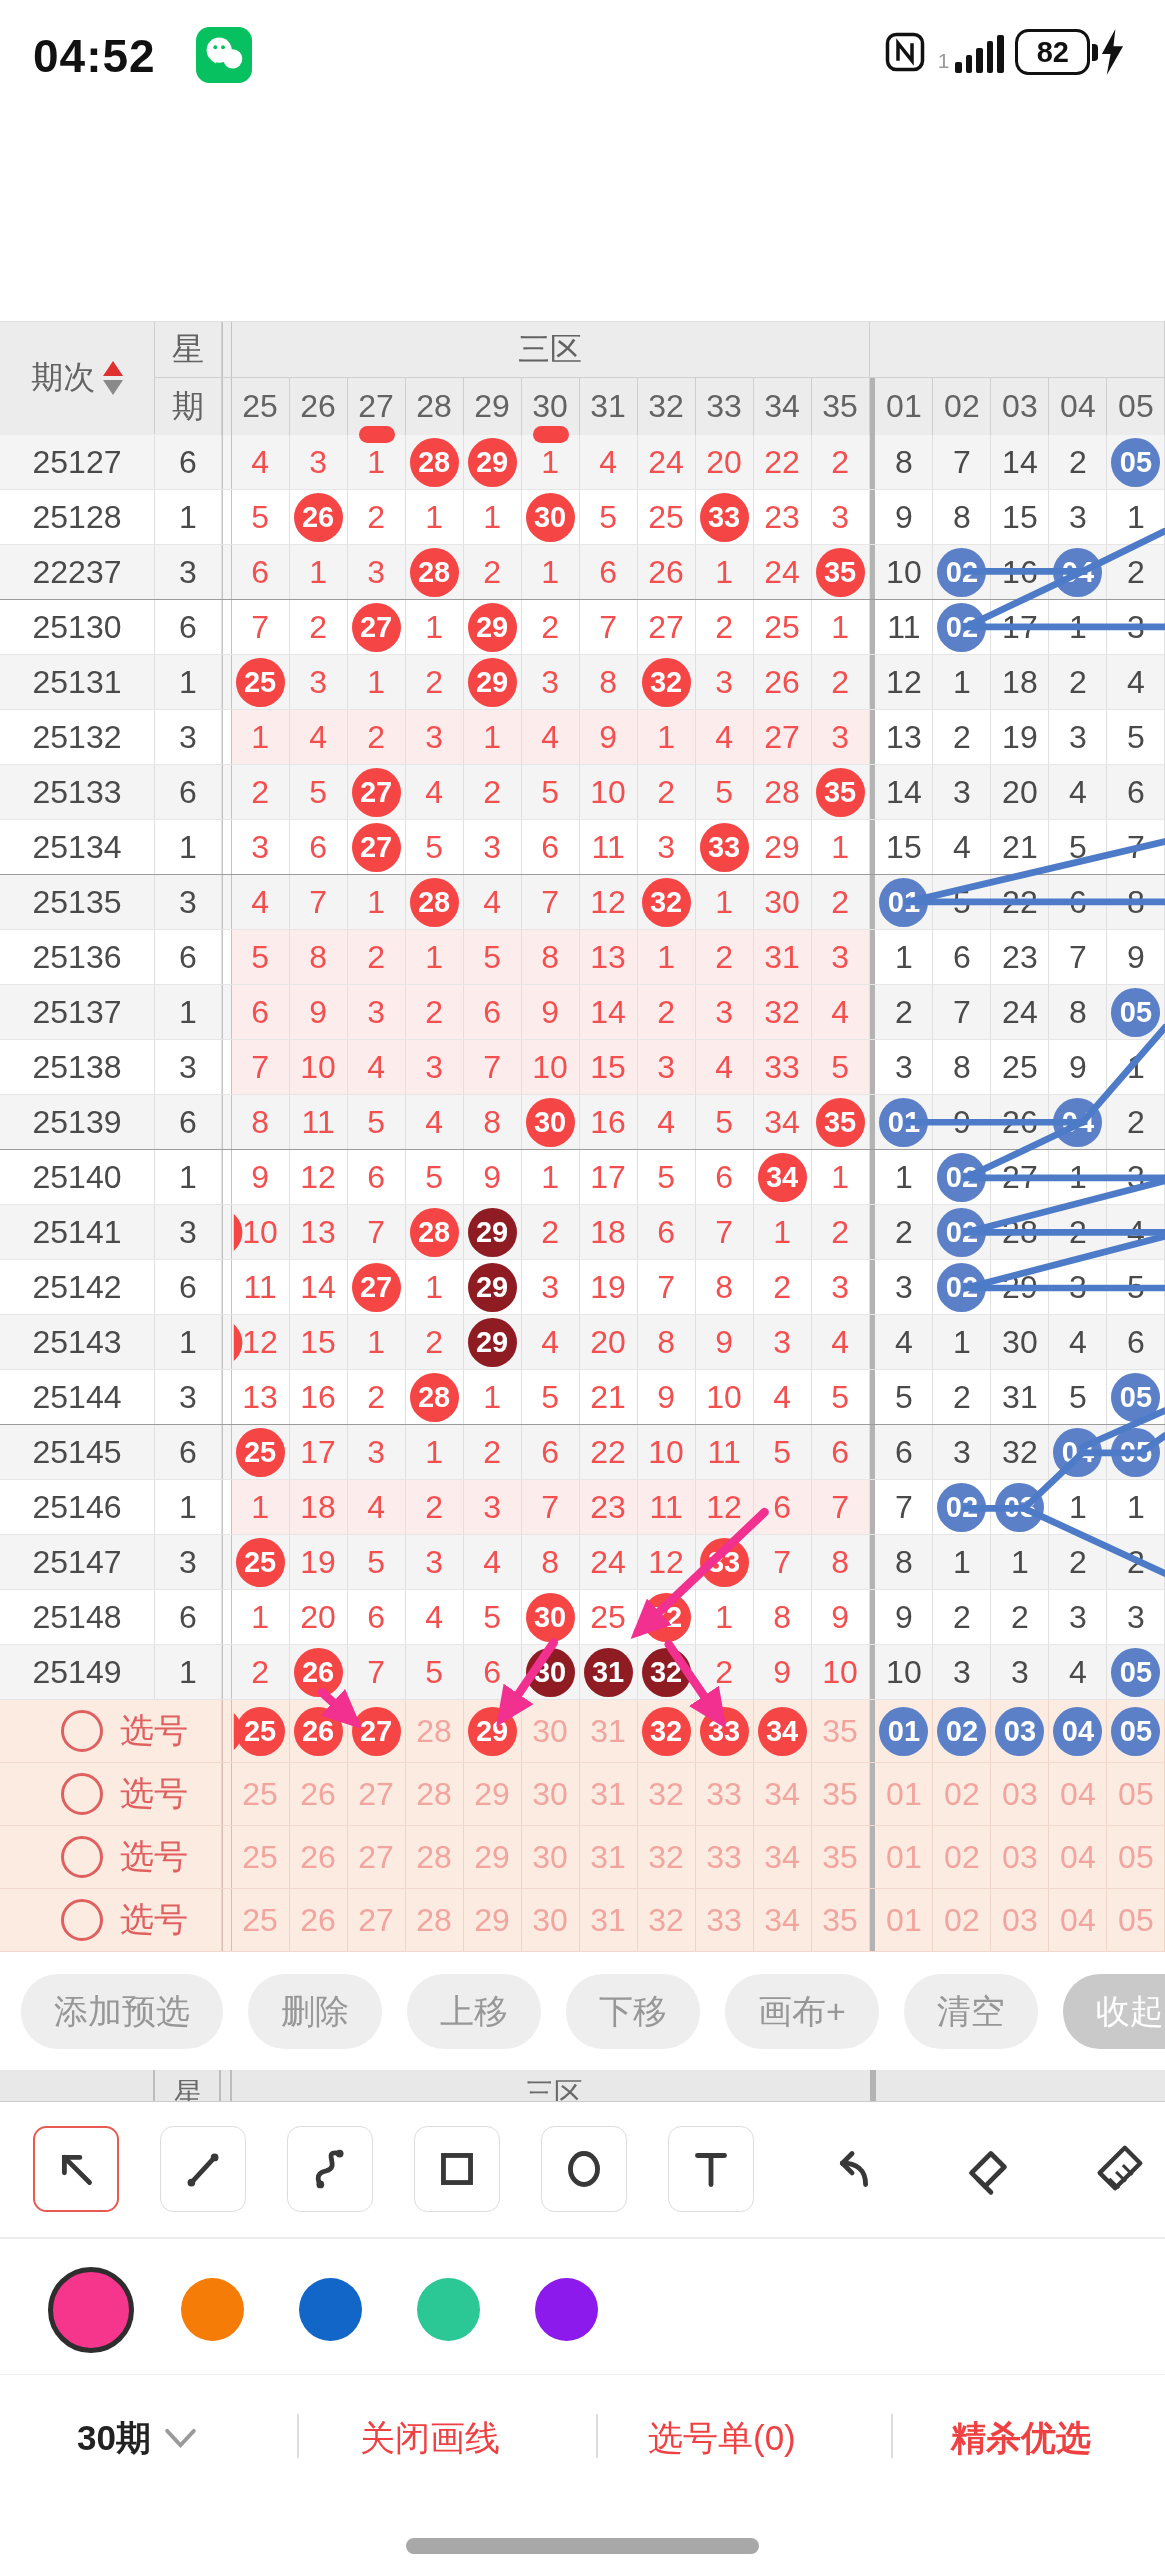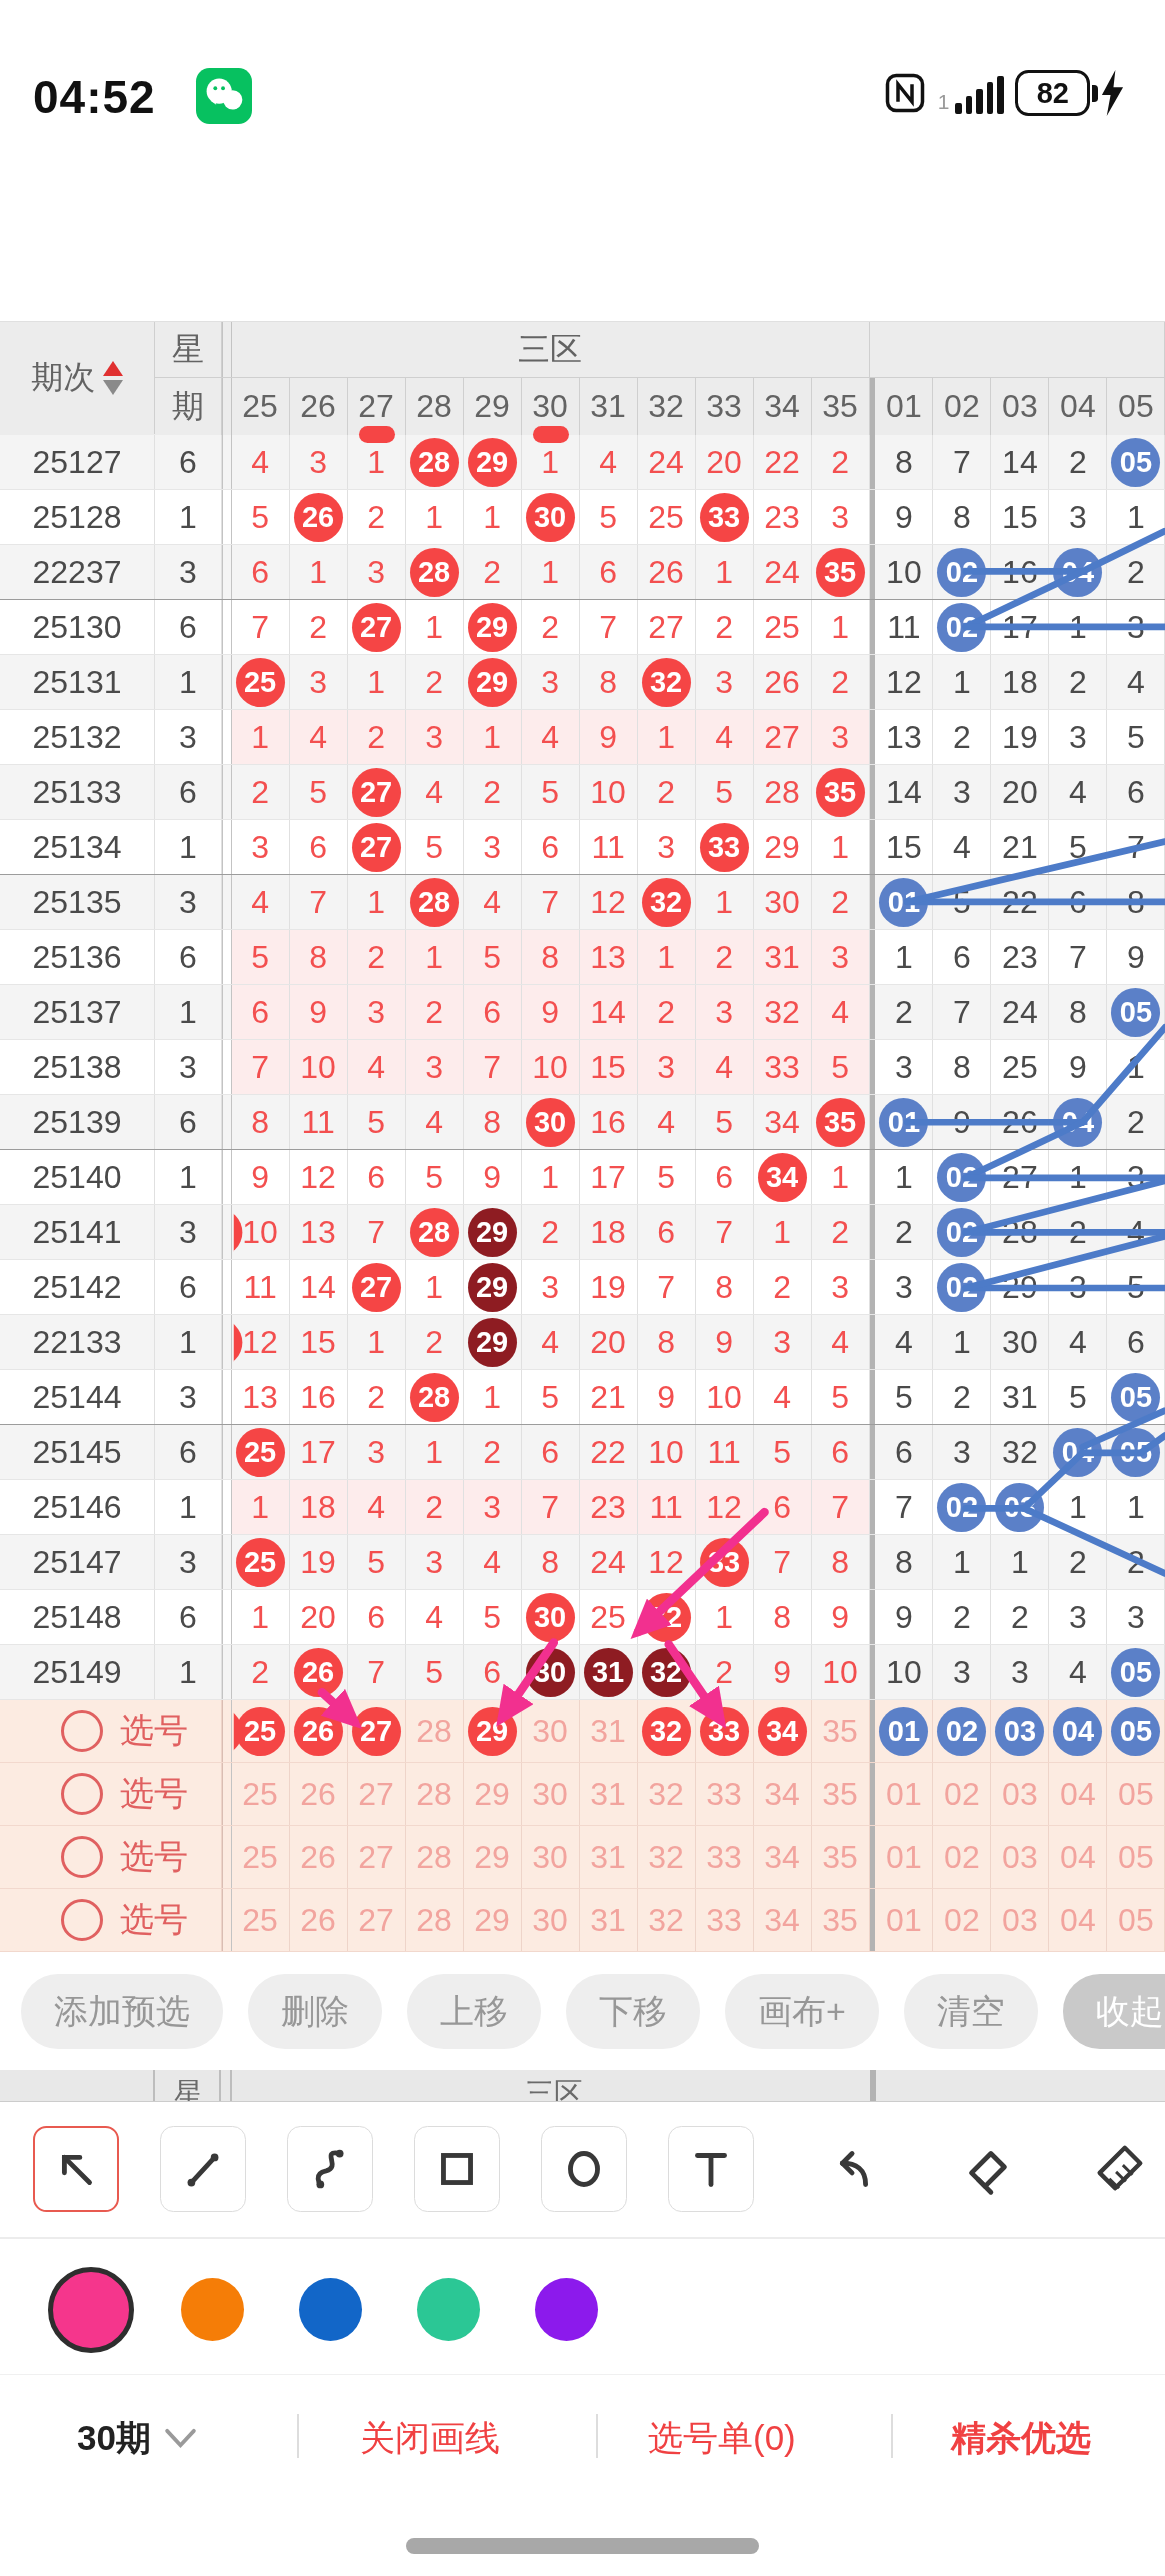--- a/index.html
+++ b/index.html
@@ -1,20 +1,20 @@
 <!DOCTYPE html>
 <html><head>
 <meta charset="utf-8">
 <style>
   html,body{margin:0;padding:0;background:#fff;}
   *{box-sizing:border-box;}
   .phone{position:relative;width:1165px;height:2576px;background:#fff;overflow:hidden;
          font-family:"Liberation Sans","DejaVu Sans",sans-serif;}
   
-  .statusbar{position:absolute;left:0;top:0;width:100%;height:92px;margin-top:41px;}
+  .statusbar{position:absolute;left:0;top:0;width:100%;height:92px;}
   .time{position:absolute;left:33px;top:29px;font-size:46px;font-weight:700;color:#111;letter-spacing:1px;}
   .wechat{position:absolute;left:196px;top:27px;width:56px;height:56px;border-radius:13.4px;background:#07c160;}
   .wechat svg{position:absolute;inset:0;}
   .sb-right{position:absolute;right:38px;top:25px;display:flex;align-items:center;gap:11.5px;height:54px;}
   .nfc{width:42px;height:42px;}
   .siggroup{display:flex;align-items:flex-end;gap:3.8px;height:42px;}
   .sig1{font-size:21px;color:#9a9a9a;align-self:flex-end;margin-right:1.9px;}
   .bar{width:6.7px;background:#111;border-radius:1.9px;}
   .battery{display:flex;align-items:center;}
   .batt-body{width:75px;height:46px;border:3.8px solid #111;border-radius:13.4px;display:flex;align-items:center;justify-content:center;
@@ -604,21 +604,21 @@
           <div class="cell tk"></div>
           <div class="cell bval">3</div>
           <div class="cell">
             <div class="ball blue">02</div>
           </div>
           <div class="cell bval">29</div>
           <div class="cell bval">3</div>
           <div class="cell bval">5</div>
         </div>
         <div class="grid-row trow bg-alt">
-          <div class="cell pval">22133</div>
+          <div class="cell pval">25143</div>
           <div class="cell wval">1</div>
           <div class="cell dd"></div>
           <div class="cell fval">12</div>
           <div class="cell fval">15</div>
           <div class="cell fval">1</div>
           <div class="cell fval">2</div>
           <div class="cell">
             <div class="ball dark">29</div>
           </div>
           <div class="cell fval">4</div>

